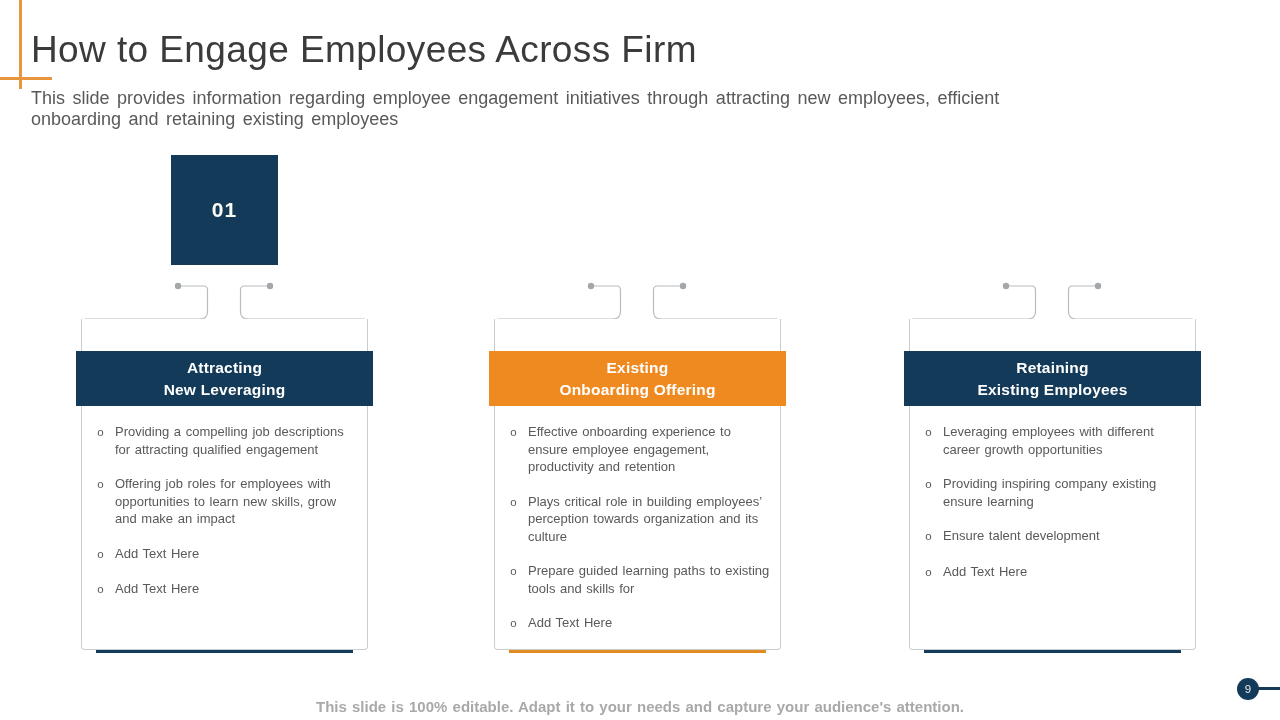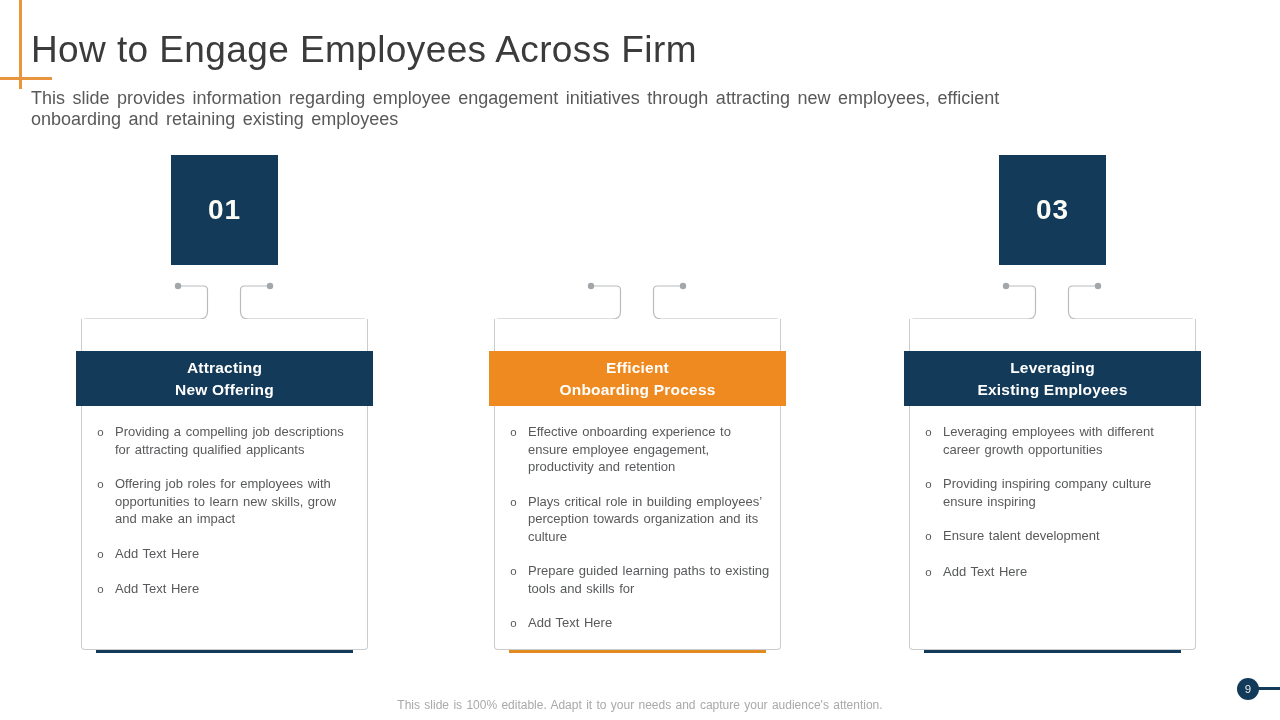--- a/index.html
+++ b/index.html
@@ -26,21 +26,21 @@
 
   
   .column { position:absolute; top:155px; width:297px; height:505px; }
   .col-1 { left:76px; }
   .col-2 { left:489px; }
   .col-3 { left:904px; }
 
   .num-box {
     position:absolute; left:95px; top:0; width:107px; height:110px;
     display:flex; align-items:center; justify-content:center;
-    color:#fbfbf6; font-size:28px; font-weight:bold; letter-spacing:1px;
+    color:#fbfbf6; font-size:21px; font-weight:bold; letter-spacing:1px;
   }
   .bg-navy { background:var(--navy); }
   .bg-orange { background:var(--orange); }
 
   .connector { position:absolute; left:0; top:120px; width:297px; height:50px; }
 
   .card {
     position:absolute; left:5px; top:164px; width:287px; height:331px;
     border:1px solid var(--card-border); border-top:none;
     border-radius:0 0 4px 4px; background:#ffffff;
@@ -62,21 +62,21 @@
     font-size:11.5px; line-height:17.5px; color:#58595b; padding-top:1px;
   }
   .bullet-text {
     font-size:13px; line-height:17.5px; color:#58595b; word-spacing:1px;
   }
   .accent { position:absolute; left:20px; width:257px; top:495px; height:3px; }
   .accent.bg-orange { background:#e08a20; }
 
   .footer {
     position:absolute; left:0; top:698px; width:100%;
-    text-align:center; font-size:12px; color:#a9a9a9; word-spacing:1px;
+    text-align:center; font-size:15px; color:#a9a9a9; word-spacing:1px;font-weight:bold;
   }
   .page-badge {
     position:absolute; left:1237px; top:678px; width:22px; height:22px;
     border-radius:50%; background:var(--navy);
     display:flex; align-items:center; justify-content:center;
     color:#e8eef2; font-size:11.5px;
   }
   .page-line { position:absolute; left:1258px; top:687px; width:22px; height:2.5px; background:var(--navy); }
 </style>
 </head>
@@ -94,26 +94,26 @@
     <div class="num-box bg-navy">01</div>
     <svg class="connector" viewBox="0 0 297 50">
       <path d="M102 11 H127.5 Q131.5 11 131.5 15 V36.5 Q131.5 44 123.5 44 H10 Q5.5 44 5.5 48.5" fill="none" stroke="#b9bcbe" stroke-width="1.2"></path>
       <path d="M194 11 H168.5 Q164.5 11 164.5 15 V36.5 Q164.5 44 172.5 44 H287 Q291.5 44 291.5 48.5" fill="none" stroke="#b9bcbe" stroke-width="1.2"></path>
       <circle cx="102" cy="11" r="3.2" fill="#a4a7a9"></circle>
       <circle cx="194" cy="11" r="3.2" fill="#a4a7a9"></circle>
     </svg>
     <div class="card"></div>
     <div class="card-header bg-navy">
       <div>Attracting</div>
-      <div>New Offering</div>
+      <div>New Leveraging</div>
     </div>
     <ul class="card-body">
       <li>
           <span class="bullet-marker">o</span>
-          <span class="bullet-text">Providing a compelling job descriptions for attracting qualified applicants</span>
+          <span class="bullet-text">Providing a compelling job descriptions for attracting qualified engagement</span>
         </li>
       <li>
           <span class="bullet-marker">o</span>
           <span class="bullet-text">Offering job roles for employees with opportunities to learn new skills, grow and make an impact</span>
         </li>
       <li>
           <span class="bullet-marker">o</span>
           <span class="bullet-text">Add Text Here</span>
         </li>
       <li>
@@ -126,22 +126,22 @@
 
   <div class="column col-2">
     <svg class="connector" viewBox="0 0 297 50">
       <path d="M102 11 H127.5 Q131.5 11 131.5 15 V36.5 Q131.5 44 123.5 44 H10 Q5.5 44 5.5 48.5" fill="none" stroke="#b9bcbe" stroke-width="1.2"></path>
       <path d="M194 11 H168.5 Q164.5 11 164.5 15 V36.5 Q164.5 44 172.5 44 H287 Q291.5 44 291.5 48.5" fill="none" stroke="#b9bcbe" stroke-width="1.2"></path>
       <circle cx="102" cy="11" r="3.2" fill="#a4a7a9"></circle>
       <circle cx="194" cy="11" r="3.2" fill="#a4a7a9"></circle>
     </svg>
     <div class="card"></div>
     <div class="card-header bg-orange">
-      <div>Efficient</div>
-      <div>Onboarding Process</div>
+      <div>Existing</div>
+      <div>Onboarding Offering</div>
     </div>
     <ul class="card-body">
       <li>
           <span class="bullet-marker">o</span>
           <span class="bullet-text">Effective onboarding experience to ensure employee engagement, productivity and retention</span>
         </li>
       <li>
           <span class="bullet-marker">o</span>
           <span class="bullet-text">Plays critical role in building employees’ perception towards organization and its culture</span>
         </li>
@@ -151,40 +151,39 @@
         </li>
       <li>
           <span class="bullet-marker">o</span>
           <span class="bullet-text">Add Text Here</span>
         </li>
     </ul>
     <div class="accent bg-orange"></div>
   </div>
 
   <div class="column col-3">
-    <div class="num-box bg-navy">03</div>
     <svg class="connector" viewBox="0 0 297 50">
       <path d="M102 11 H127.5 Q131.5 11 131.5 15 V36.5 Q131.5 44 123.5 44 H10 Q5.5 44 5.5 48.5" fill="none" stroke="#b9bcbe" stroke-width="1.2"></path>
       <path d="M194 11 H168.5 Q164.5 11 164.5 15 V36.5 Q164.5 44 172.5 44 H287 Q291.5 44 291.5 48.5" fill="none" stroke="#b9bcbe" stroke-width="1.2"></path>
       <circle cx="102" cy="11" r="3.2" fill="#a4a7a9"></circle>
       <circle cx="194" cy="11" r="3.2" fill="#a4a7a9"></circle>
     </svg>
     <div class="card"></div>
     <div class="card-header bg-navy">
-      <div>Leveraging</div>
+      <div>Retaining</div>
       <div>Existing Employees</div>
     </div>
     <ul class="card-body">
       <li>
           <span class="bullet-marker">o</span>
           <span class="bullet-text">Leveraging employees with different career growth opportunities</span>
         </li>
       <li>
           <span class="bullet-marker">o</span>
-          <span class="bullet-text">Providing inspiring company culture ensure inspiring</span>
+          <span class="bullet-text">Providing inspiring company existing ensure learning</span>
         </li>
       <li>
           <span class="bullet-marker">o</span>
           <span class="bullet-text">Ensure talent development</span>
         </li>
       <li>
           <span class="bullet-marker">o</span>
           <span class="bullet-text">Add Text Here</span>
         </li>
     </ul>

